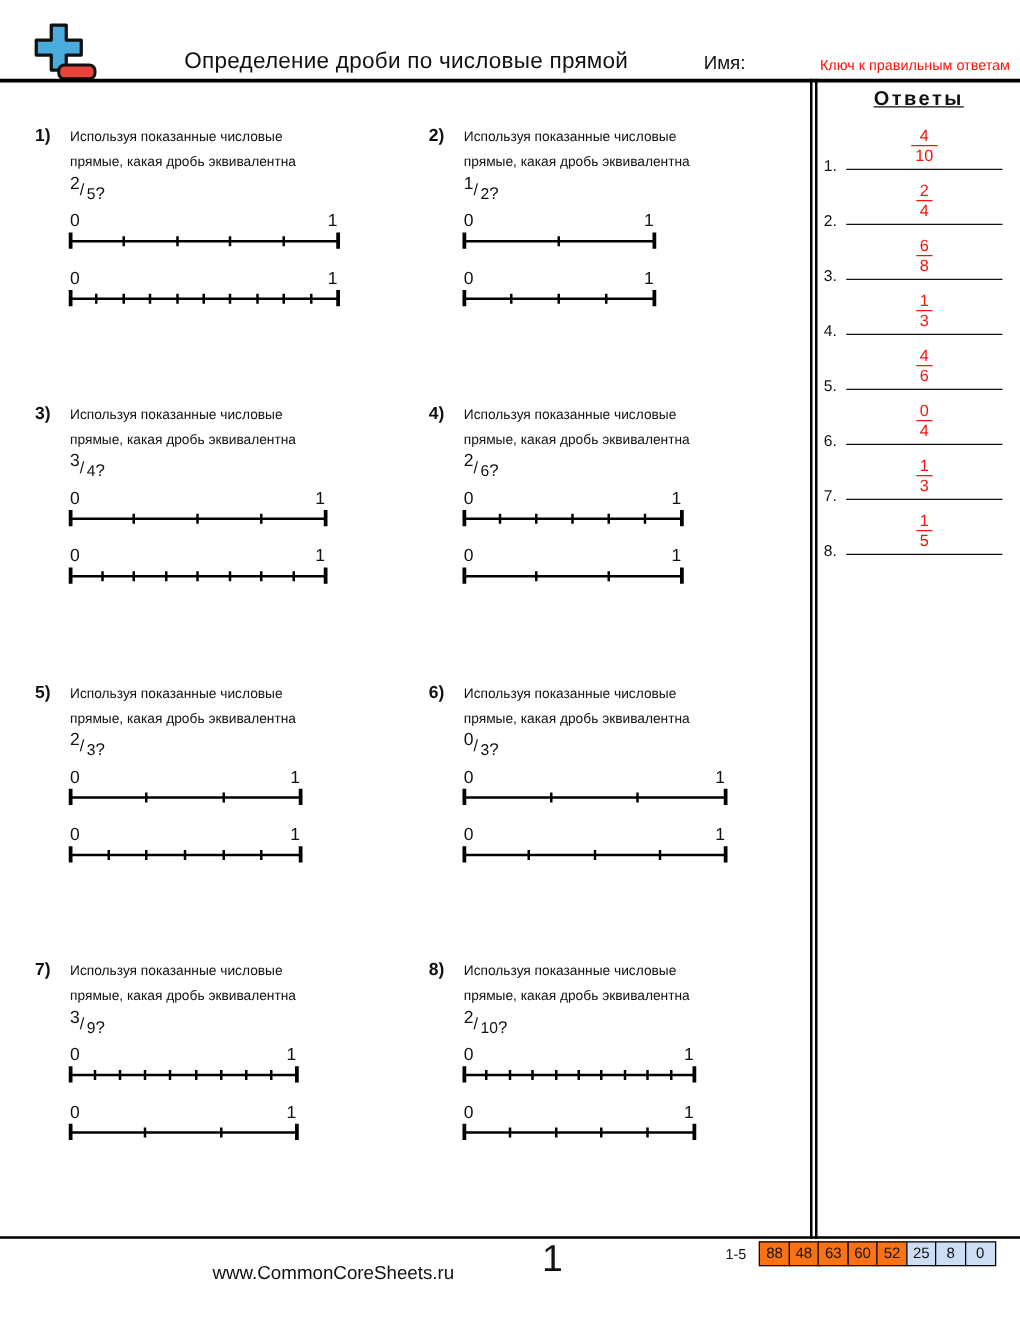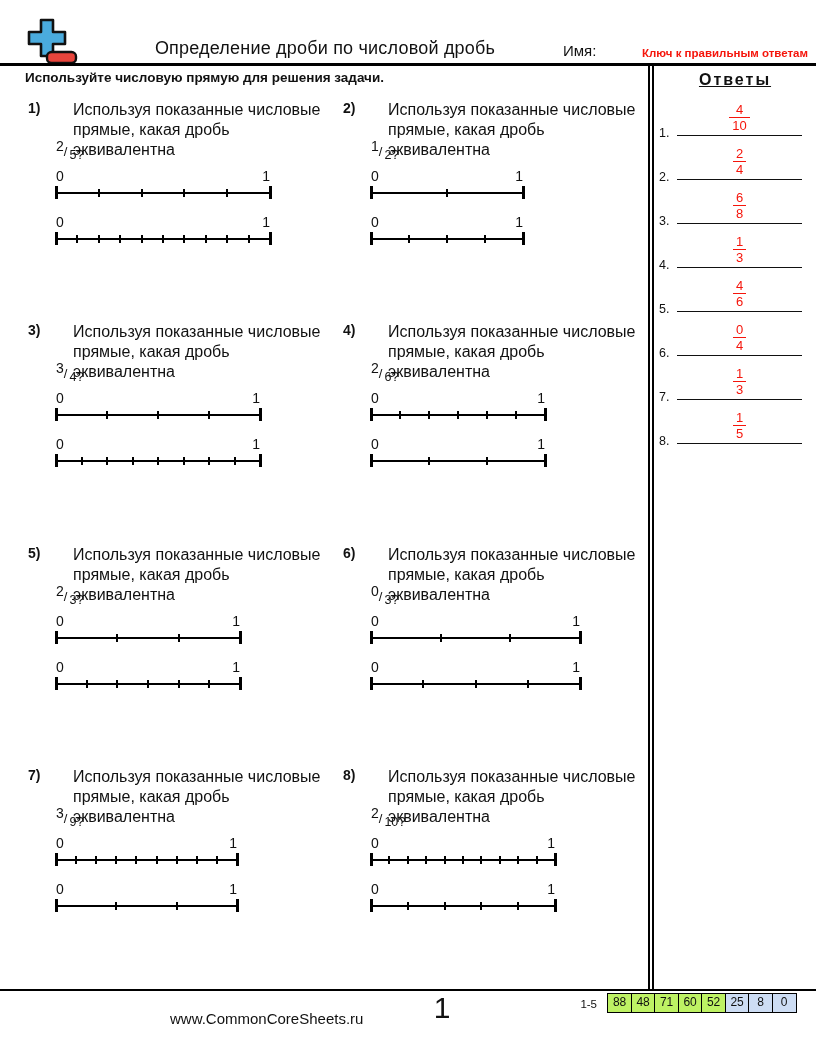--- a/index.html
+++ b/index.html
@@ -5,21 +5,21 @@
   * { margin:0; padding:0; box-sizing:border-box; }
   html,body { background:#fff; }
   body { font-family:"Liberation Sans", sans-serif; color:#111; }
   .page { position:relative; width:816px; height:1056px; background:#fff; overflow:hidden; }
 
   
   .logo { position:absolute; left:20px; top:16px; }
   .hdr-title { position:absolute; left:130px; top:38px; width:390px; text-align:center;
                font-size:18px; letter-spacing:.2px; }
   .hdr-name { position:absolute; left:563px; top:42px; font-size:15px; }
-  .hdr-key { position:absolute; right:8px; top:47px; font-size:11.5px; font-weight:bold; }
+  .hdr-key { position:absolute; right:8px; top:47px; font-size:11.5px; font-weight:normal; }
   .hdr-line { position:absolute; left:0; top:63px; width:816px; height:2.5px; background:#000; }
   .instruction { position:absolute; left:25px; top:70px; font-size:13.5px; font-weight:bold; }
 
   
   .separator { position:absolute; left:648px; top:63px; height:928px; width:6px;
                border-left:2px solid #000; border-right:2px solid #000; }
   .answers-panel { position:absolute; left:656px; top:0; width:158px; }
   .answers-title { position:absolute; top:71px; left:0; width:100%; text-align:center;
                    font-size:16px; font-weight:bold; letter-spacing:2px;
                    text-decoration:underline; }
@@ -29,21 +29,21 @@
   .aline { position:absolute; left:21px; right:12px; bottom:7px; border-bottom:1.7px solid #111; }
   .afrac-wrap { position:absolute; left:21px; right:12px; bottom:9px; text-align:center; }
   .afrac { display:inline-block; }
   .afrac .an { display:block; font-size:13px; line-height:14px; }
   .afrac .ad { display:block; font-size:13px; line-height:15px; border-top:1.6px solid; padding:0 3px; }
 
   
   .problem { position:absolute; width:300px; }
   .pnum { position:absolute; left:0; top:0; font-size:14px; font-weight:bold; }
   .pbody { position:relative; margin-left:28px; height:152px; }
-  .ptext { position:absolute; top:0; left:17px; font-size:16px; line-height:20px; }
+  .ptext { position:absolute; top:0; left:0; font-size:11px; line-height:20px; }
   .pfrac { position:absolute; top:38px; left:0; }
   .pfrac .fn  { font-size:14px; vertical-align:7px; }
   .pfrac .fsl { font-size:13px; vertical-align:2px; }
   .pfrac .fd  { font-size:12.5px; vertical-align:-1px; margin-left:2px; }
   .pfrac .fq  { font-size:13.5px; vertical-align:-1px; }
   .nlblock { position:absolute; left:0; }
   .nlb1 { top:68px; }
   .nlb2 { top:114px; }
   .nlabels { display:flex; justify-content:space-between; font-size:14px; height:17px; }
   .ticks { position:relative; height:13px; margin-top:1px; }
@@ -55,40 +55,39 @@
   
   .ftr-line { position:absolute; left:0; top:989px; width:816px; height:2px; background:#000; }
   .brand { position:absolute; left:29px; top:995px; width:134px; height:38px; background:#000;
            border-radius:5px; display:flex; align-items:center; justify-content:center; }
   .brand-pill { background:#fff; border-radius:14px; padding:2px 9px 3px;
                 font-size:17px; font-weight:bold; color:#000; }
   .site-url { position:absolute; left:170px; top:1010px; font-size:15px; }
   .page-num { position:absolute; left:400px; top:991px; width:84px; text-align:center; font-size:30px; }
   .score-label { position:absolute; left:556px; top:998px; width:41px; text-align:right; font-size:11.5px; }
   .score-cells { position:absolute; left:607px; top:993px; display:flex; }
-  .scell { width:25.2px; height:20px; border:1.7px solid #000; background:#bef264;
+  .scell { width:25.2px; height:20px; border:1.7px solid #000; background:#f97316;
            font-size:12px; line-height:16.5px; text-align:center; }
   .scell + .scell { margin-left:-1.7px; }
 </style>
 </head>
 <body>
 
 <div class="page">
 
   <div class="logo">
     <svg width="58" height="50" viewBox="0 0 58 50">
       <path d="M21 4 h12 v12 h12 v12 h-12 v12 h-12 v-12 h-12 v-12 h12 z" fill="#4aabdd" stroke="#111" stroke-width="2.6" stroke-linejoin="round"></path>
       <rect x="27" y="36" width="29" height="11" rx="4.5" fill="#e8453c" stroke="#111" stroke-width="2.4"></rect>
     </svg>
   </div>
-  <div class="hdr-title">Определение дроби по числовой дробь</div>
+  <div class="hdr-title">Определение дроби по числовые прямой</div>
   <div class="hdr-name">Имя:</div>
   <div class="hdr-key" style="color: rgb(245, 21, 11);">Ключ к правильным ответам</div>
   <div class="hdr-line"></div>
-  <div class="instruction">Используйте числовую прямую для решения задачи.</div>
 
   <div id="problems">
   <div class="problem" style="left: 28px; top: 100px;">
     <div class="pnum">1)</div>
     <div class="pbody">
       <div class="ptext">
         <span class="tl1">Используя показанные числовые</span><br>
         <span class="tl2">прямые, какая дробь эквивалентна</span>
       </div>
       <div class="pfrac">
@@ -528,21 +527,21 @@
 </div>
   </div>
 
   <div class="ftr-line"></div>
   <div class="site-url">www.CommonCoreSheets.ru</div>
   <div class="page-num">1</div>
   <div class="score-label">1-5</div>
   <div class="score-cells" id="score-cells">
       <div class="scell">88</div>
       <div class="scell">48</div>
-      <div class="scell">71</div>
+      <div class="scell">63</div>
       <div class="scell">60</div>
       <div class="scell">52</div>
       <div class="scell" style="background: rgb(205, 221, 244);">25</div>
       <div class="scell" style="background: rgb(205, 221, 244);">8</div>
       <div class="scell" style="background: rgb(205, 221, 244);">0</div>
     </div>
 
 </div>
 
 </body></html>

